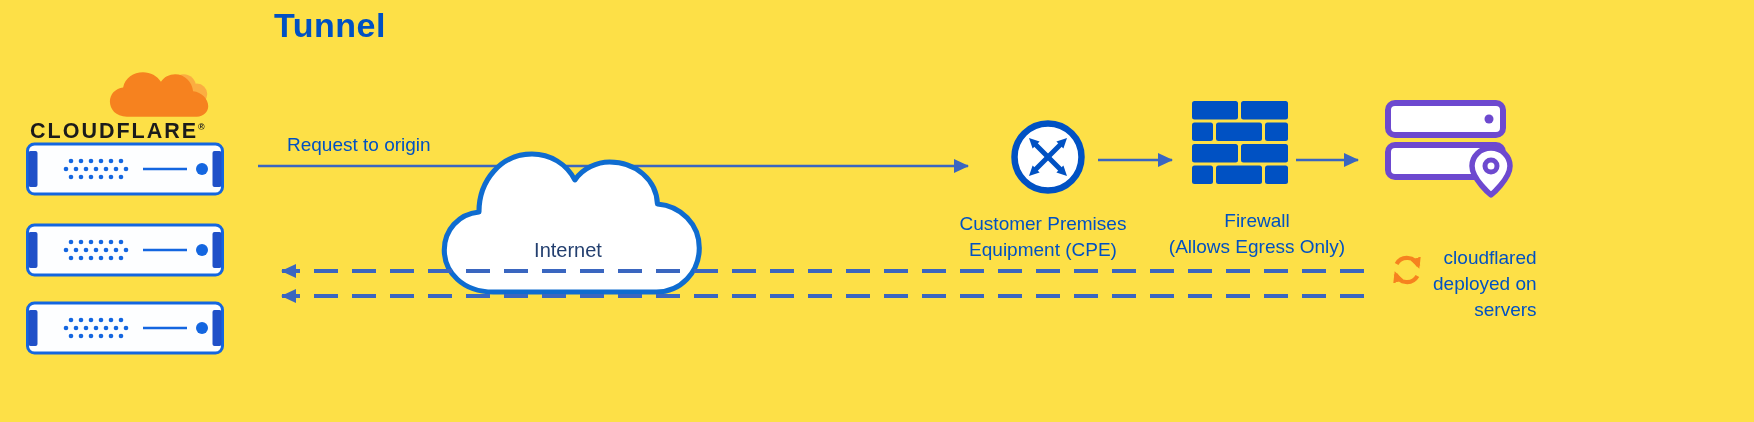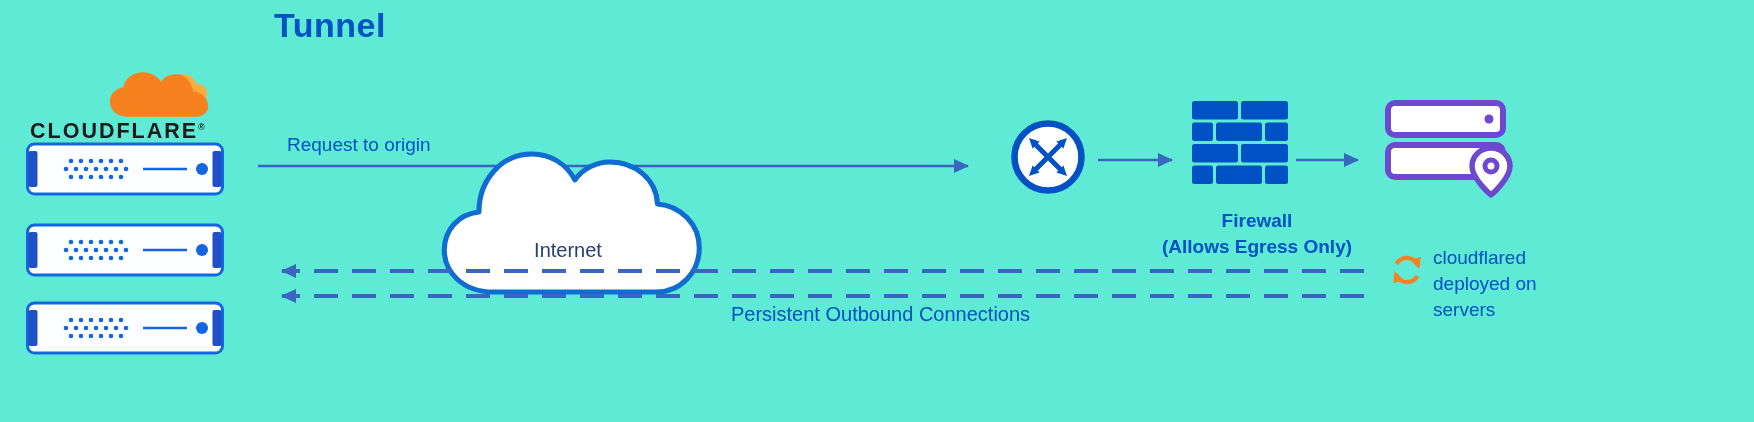--- a/index.html
+++ b/index.html
@@ -1,17 +1,17 @@
 <!DOCTYPE html>
 <html><head>
 <meta charset="utf-8">
 <style>
   html,body { margin:0; padding:0; background:#ffffff; }
   .canvas {
-    position:relative; width:1754px; height:422px; background:#5eead4;
+    position:relative; width:1754px; height:422px; background:#fde047;
     font-family:"Liberation Sans", sans-serif; overflow:hidden;
   }
   .abs { position:absolute; }
   .label {
     position:absolute; color:#0051c3; font-size:19px; line-height:26px;
     white-space:pre-line; font-weight:500;
   }
   .centered { transform:translateX(-50%); text-align:center; }
   .title {
     position:absolute; left:274px; top:6px; color:#0051c3;
@@ -20,21 +20,21 @@
   .wordmark {
     position:absolute; left:30px; top:119px; width:205px; 
     color:#1b1b1b; font-weight:800; font-size:21.5px; letter-spacing:2px;
   }
   .wordmark sup { font-size:9px; font-weight:700; }
   .internet-label {
     position:absolute; left:568px; top:239px; transform:translateX(-50%);
     color:#233f6f; font-size:20px; font-weight:500;
   }
   .persistent-label { left:731px; top:301px; font-size:20px; }
-  .cloudflared-label { left:1433px; top:245px; text-align:left; }
+  .cloudflared-label { left:1433px; top:245px; text-align:right; }
   svg { display:block; }
 </style>
 </head>
 <body>
 
 <div class="canvas">
 
   <svg class="abs" style="left:0;top:0;" width="1754" height="422" viewBox="0 0 1754 422">
     <defs>
       <marker id="mblue" markerUnits="userSpaceOnUse" markerWidth="18" markerHeight="16" refX="15" refY="8" orient="auto">
@@ -215,25 +215,26 @@
       </marker>
     </defs>
     <path d="M 9.6 14 A 12 12 0 0 1 31.3 15.9" stroke="#f6821f" stroke-width="4.2" fill="none" marker-end="url(#oarrow)"></path>
     <path d="M 30.4 26 A 12 12 0 0 1 8.7 24.1" stroke="#f6821f" stroke-width="4.2" fill="none" marker-end="url(#oarrow)"></path>
   </svg>
 
   <div class="label" style="left:287px;top:132px;">Request to origin</div>
 
   <div class="internet-label">Internet</div>
 
-
-  <div class="label centered" style="left:1257px;top:208px;font-weight:bold;">Firewall
+  <div class="label centered" style="left:1043px;top:211px;">Customer Premises
+Equipment (CPE)</div>
+
+  <div class="label centered" style="left:1257px;top:208px;">Firewall
 (Allows Egress Only)</div>
 
 
   <div class="label cloudflared-label">cloudflared
 deployed on
 servers</div>
 
-  <div class="label persistent-label">Persistent Outbound Connections</div>
 
 
 </div>
 
 </body></html>

